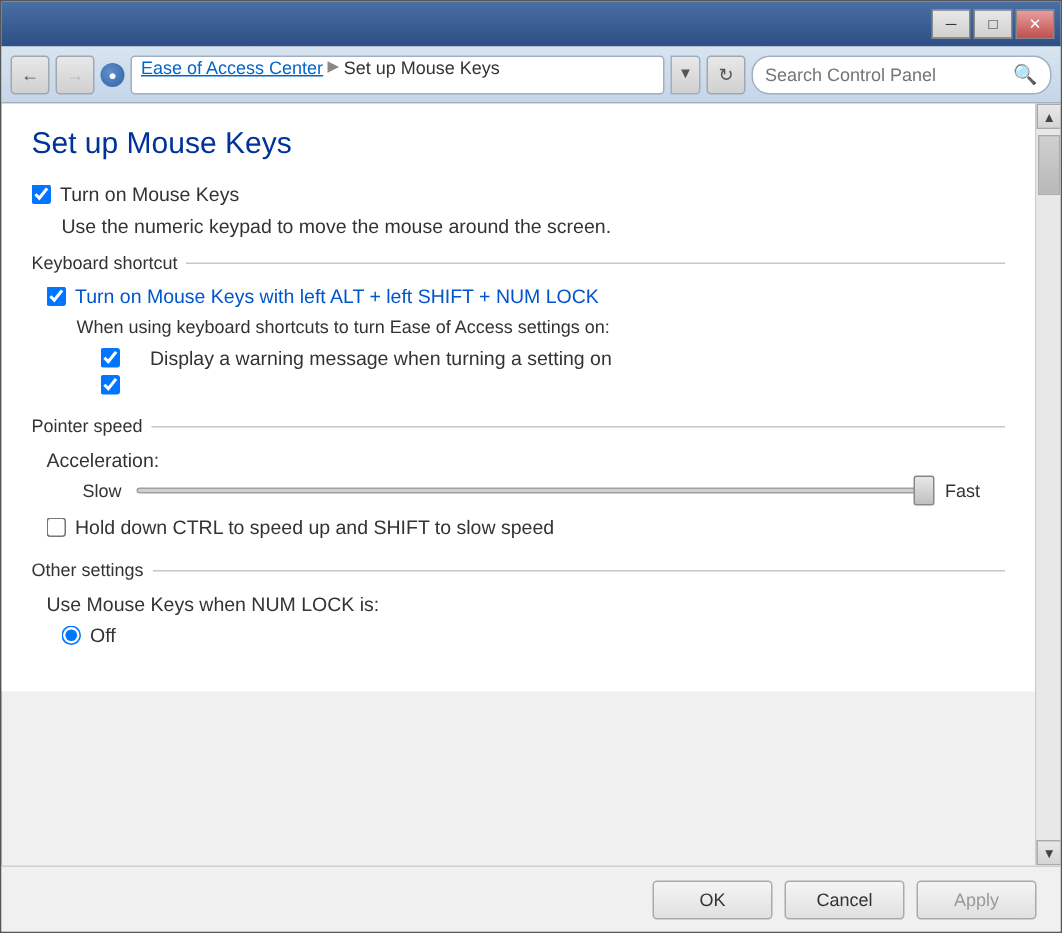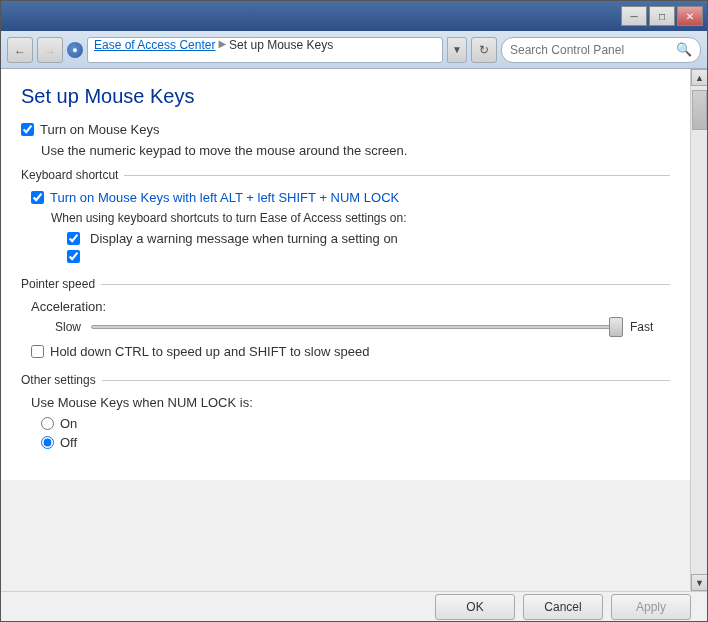--- a/index.html
+++ b/index.html
@@ -283,21 +283,21 @@
 
     .sub-description {
       color: #333;
       margin-bottom: 6px;
       font-size: 12px;
     }
 
     .sub-checkbox-row {
       display: flex;
       align-items: center;
-      gap: 10px;
+      gap: 20px;
       margin-bottom: 4px;
       margin-left: 16px;
     }
 
     .speed-label {
       margin-bottom: 6px;
       color: #333;
     }
 
     .slider-row {
@@ -350,21 +350,21 @@
     }
 
     .radio-row input[type="radio"] {
       width: 13px;
       height: 13px;
       cursor: pointer;
     }
 
     
     .footer {
-      height: 30px;
+      height: 44px;
       background: #f0f0f0;
       border-top: 1px solid #d0d0d0;
       display: flex;
       align-items: center;
       justify-content: flex-end;
       padding: 0 16px;
       gap: 8px;
       flex-shrink: 0;
     }
 
@@ -486,24 +486,20 @@
         </div>
 
         <div class="group-section">
           <div class="group-label-row">
             <span class="group-label">Other settings</span>
             <div class="group-line"></div>
           </div>
           <div class="group-content">
             <div class="speed-label">Use Mouse Keys when NUM LOCK is:</div>
             <div class="radio-row">
-              <input type="radio" name="numlock" id="onRadio" style="">
-              <label for="onRadio" style="color:#333;">On</label>
-            </div>
-            <div class="radio-row">
               <input type="radio" name="numlock" id="offRadio" checked="" style="">
               <label for="offRadio" style="color:#333;">Off</label>
             </div>
           </div>
         </div>
 
       </div>
     </div>
 
     <div class="scrollbar">

